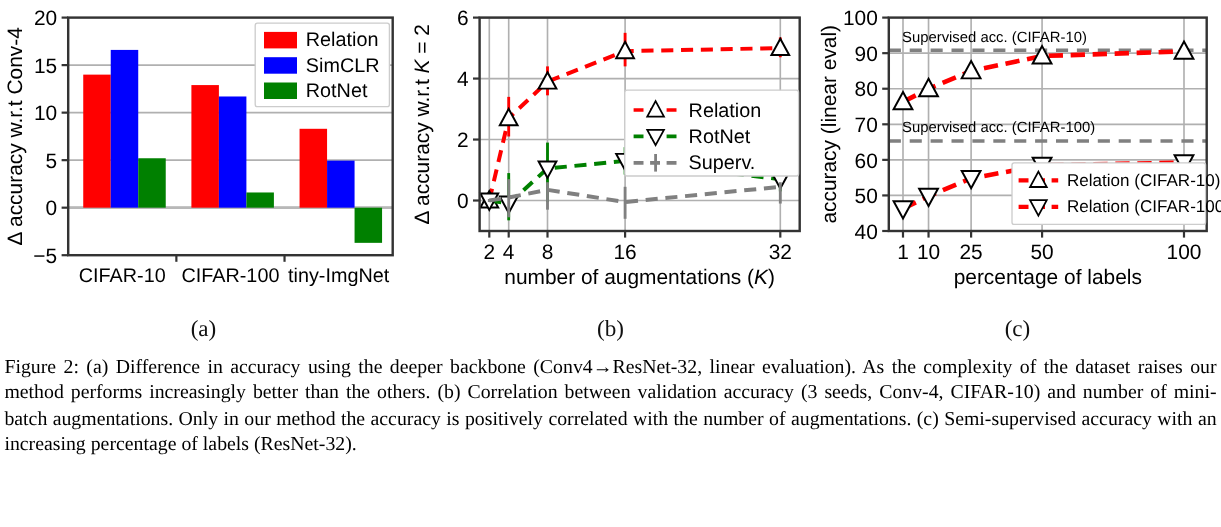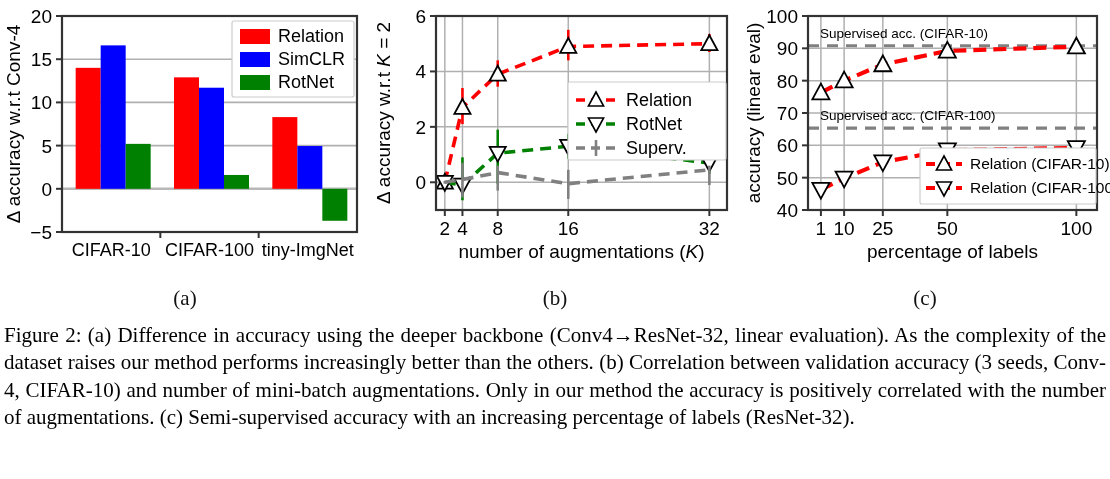--- a/index.html
+++ b/index.html
@@ -4,21 +4,21 @@
 <style>
   html,body{margin:0;padding:0;background:#ffffff;}
   body{width:1110px;height:479px;font-family:"Liberation Sans",sans-serif;overflow:hidden;}
   .figure-wrap{width:1110px;height:479px;position:relative;}
   .panels{display:flex;width:1110px;height:315px;}
   .panel{position:relative;width:370px;height:315px;}
   .panel-svg{display:block;}
   .subcap{position:absolute;bottom:4px;left:0;width:100%;text-align:center;
     font-family:"Liberation Serif",serif;font-size:21px;color:#111;}
   .caption{position:absolute;left:4px;top:322px;width:1102px;
-    font-family:"Liberation Serif",serif;font-size:21px;line-height:1.30;
+    font-family:"Liberation Serif",serif;font-size:18px;line-height:1.30;
     color:#000;text-align:justify;text-justify:inter-word;}
   .tick-lbl{font-family:"Liberation Sans",sans-serif;font-size:19px;fill:#000;}
   .tick-lbl-sm{font-family:"Liberation Sans",sans-serif;font-size:18px;fill:#000;}
   .axis-title{font-family:"Liberation Sans",sans-serif;font-size:19px;fill:#000;}
   .legend-lbl{font-family:"Liberation Sans",sans-serif;font-size:18px;fill:#000;}
   .legend-lbl-sm{font-family:"Liberation Sans",sans-serif;font-size:15.5px;fill:#000;}
   .annot{font-family:"Liberation Sans",sans-serif;font-size:13.5px;fill:#000;}
   .ital{font-style:italic;}
 </style>
 </head>

